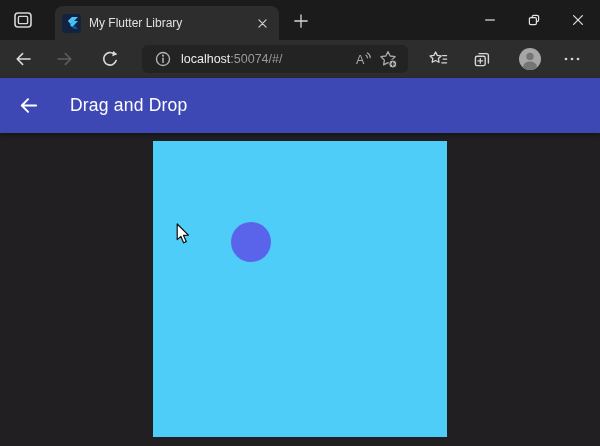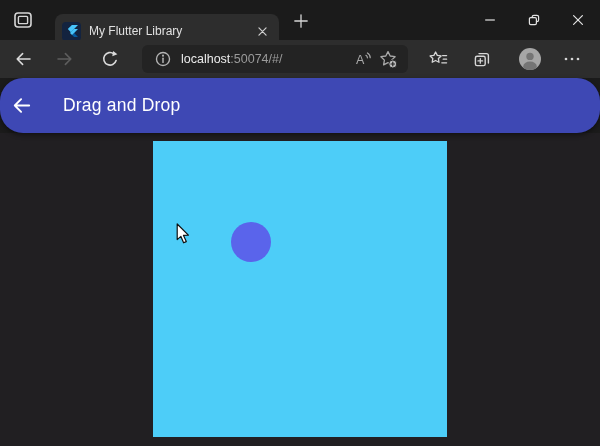--- a/index.html
+++ b/index.html
@@ -7,21 +7,21 @@
             font-family:"Liberation Sans", sans-serif; background:#1b1b1b; }
 
   button { border:none; background:transparent; padding:0; margin:0; cursor:pointer;
            display:flex; align-items:center; justify-content:center; }
   svg { display:block; }
 
   
   .titlebar { position:relative; height:40px; background:#1b1b1b; }
   .tab-actions { position:absolute; left:9px; top:7px; width:28px; height:26px; color:#d6d6d6; border-radius:6px; }
   .tab { position:absolute; left:55px; top:6px; width:224px; height:34px; background:#2d2d2d;
-         border-radius:8px 8px 0 0; display:flex; align-items:center; padding:0 7px; box-sizing:border-box;margin-top:8px; }
+         border-radius:8px 8px 0 0; display:flex; align-items:center; padding:0 7px; box-sizing:border-box; }
   .favicon { width:19px; height:19px; border-radius:4px; background:#13233f;
              display:flex; align-items:center; justify-content:center; flex:none; }
   .tab-title { flex:1; margin:0 8px; font-size:12px; color:#e0e0e0; white-space:nowrap; overflow:hidden; }
   .tab-close { width:19px; height:19px; border-radius:4px; color:#cfcfcf; flex:none; }
   .new-tab { position:absolute; left:288px; top:9px; width:26px; height:24px; color:#d6d6d6; }
   .win-controls { position:absolute; right:0; top:0; height:40px; display:flex; }
   .win-btn { width:44px; height:40px; color:#e3e3e3; }
 
   
   .toolbar { position:relative; height:38px; background:#2d2d2d;text-decoration:underline; }
@@ -33,22 +33,22 @@
                 border-radius:6px; display:flex; align-items:center; box-sizing:border-box;
                 padding:0 8px 0 12px; cursor:text; }
   .site-info { width:18px; height:18px; color:#b5b5b5; flex:none; }
   .url { margin-left:9px; font-size:12.5px; flex:1; white-space:nowrap; overflow:hidden; }
   .url .host { color:#ececec; } .url .path { color:#9a9a9a; }
   .url-action { width:24px; height:24px; color:#a9a9a9; border-radius:4px; flex:none; }
   .tb-right { position:absolute; top:4px; width:30px; height:30px; border-radius:5px; color:#d6d6d6; }
   .fav  { left:423px; } .coll { left:467px; } .avatar-btn { left:515px; } .more { left:557px; }
 
   
-  .appbar { height:55px; display:flex; align-items:center; padding-left:7px;
-            box-shadow:0 2px 5px rgba(0,0,0,.45); position:relative; z-index:2;border-radius:23px; }
+  .appbar { height:55px; display:flex; align-items:center; padding-left:14px;
+            box-shadow:0 2px 5px rgba(0,0,0,.45); position:relative; z-index:2; }
   .appbar-back { width:28px; height:28px; color:#fff; }
   .appbar-title { margin-left:28px; color:#fff; font-size:17.5px; font-weight:500; letter-spacing:.2px; }
 
   
   .content { position:relative; height:313px; }
   .dropzone { position:absolute; left:153px; top:8px; width:294px; height:296px; }
   .circle { position:absolute; left:78px; top:81px; width:40px; height:40px; border-radius:50%; cursor:grab; }
   .cursor { position:absolute; left:176px; top:90px; width:15px; height:22px; pointer-events:none; }
 </style>
 </head>

